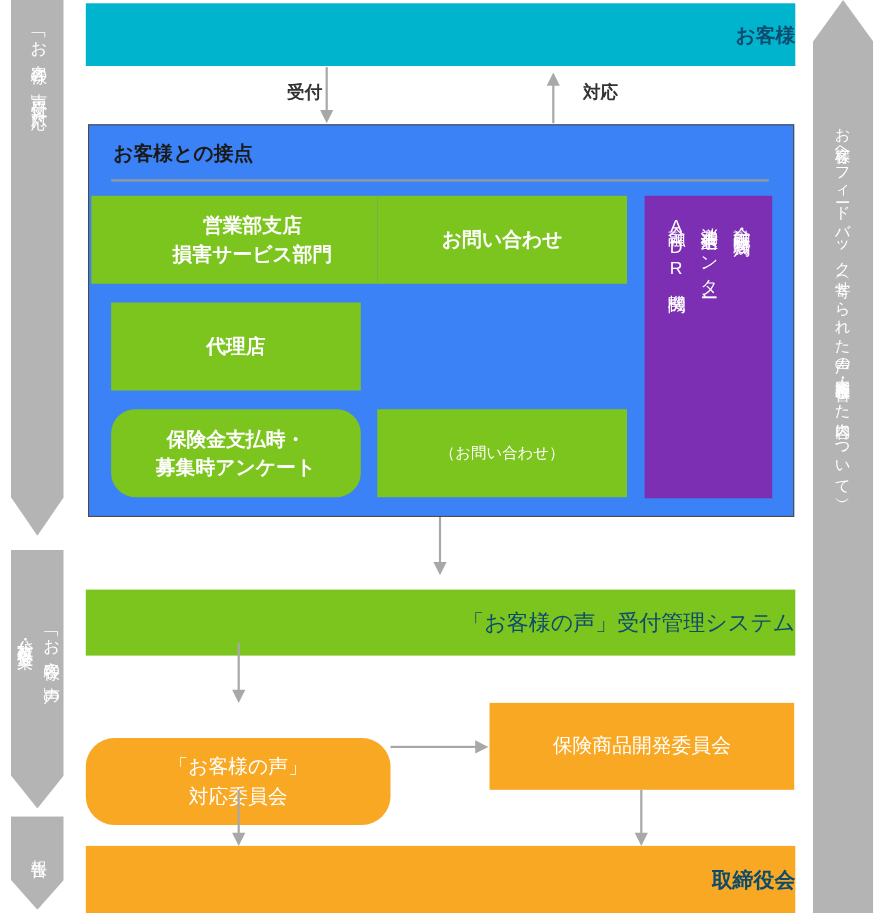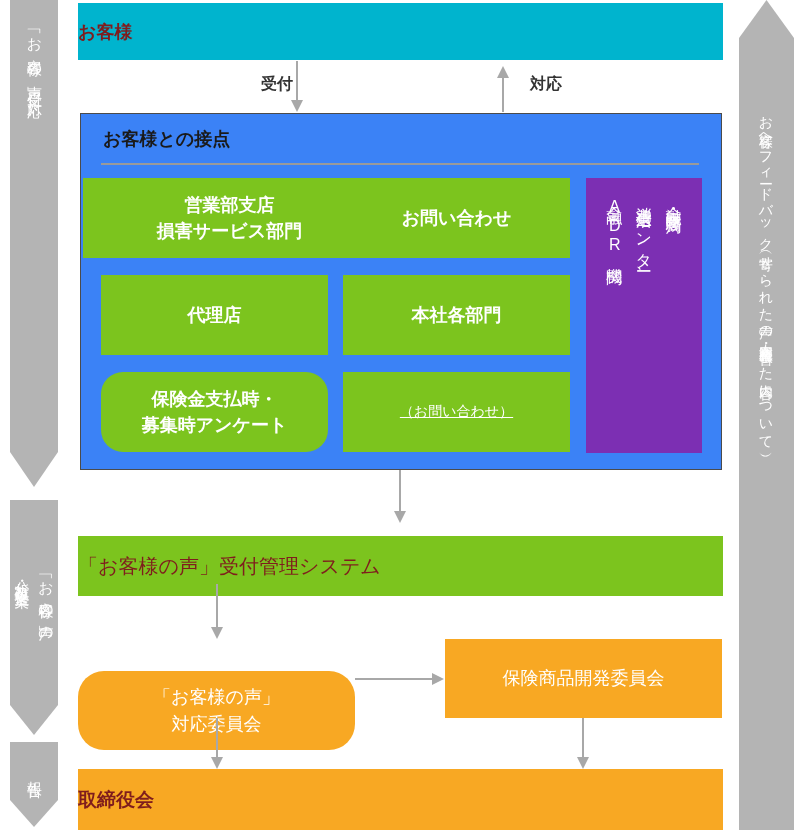--- a/index.html
+++ b/index.html
@@ -27,21 +27,21 @@
     clip-path:polygon(0 0,100% 0,100% calc(100% - 30px),50% 100%,0 calc(100% - 30px));}
   .band-a2 .band-vtext{padding-bottom:30px;font-size:15px;letter-spacing:2px;line-height:1.6;}
   .band-a3{left:10px;top:742px;width:48px;height:85px;align-items:center;
     clip-path:polygon(0 0,100% 0,100% calc(100% - 27px),50% 100%,0 calc(100% - 27px));}
   .band-a3 .band-vtext{padding-bottom:27px;font-size:15px;letter-spacing:2px;}
   .band-right{left:739px;top:0;width:55px;height:830px;
     clip-path:polygon(50% 0,100% 38px,100% 100%,0 100%,0 38px);}
   .band-right .band-vtext{padding-top:106px;font-size:14px;letter-spacing:1px;}
 
   
-  .bar{position:absolute;display:flex;align-items:center;justify-content:flex-start;color:#7f1d1d;}
+  .bar{position:absolute;display:flex;align-items:center;justify-content:flex-end;color:#0c4a6e;}
   .customer-bar{left:78px;top:3px;width:645px;height:57px;background:var(--cyan);
     font-size:18px;font-weight:bold;}
 
   
   .conn{position:absolute;}
   .conn-v{width:12px;}
   .conn-v::before{content:"";position:absolute;left:5.25px;width:1.5px;background:var(--conn);top:0;bottom:0;}
   .conn-down::before{bottom:11px;}
   .conn-down::after{content:"";position:absolute;left:0;bottom:0;width:0;height:0;
     border-left:6px solid transparent;border-right:6px solid transparent;border-top:12px solid var(--conn);}
@@ -58,21 +58,21 @@
   .label-respond{left:530px;top:74px;}
 
   
   .contact-box{position:absolute;left:80px;top:113px;width:642px;height:357px;
     border:1.5px solid var(--border);background:#3b82f6;box-sizing:border-box;}
   .contact-title{position:absolute;left:22px;top:13px;font-size:18px;font-weight:bold;color:#1a1a1a;}
   .contact-sep{position:absolute;left:20px;right:22px;top:49px;height:2px;background:var(--sep);}
   .gbox{position:absolute;width:227px;height:80px;background:var(--green);
     display:flex;flex-direction:column;align-items:center;justify-content:center;
     color:#fff;font-size:18px;font-weight:bold;text-align:center;line-height:1.45;white-space:pre-line;}
-  .gbox .sub{font-size:14px;font-weight:normal;line-height:1.4;text-decoration:underline;}
+  .gbox .sub{font-size:14px;font-weight:normal;line-height:1.4;}
   .pos-r1c1{left:2px;top:64px;padding-left:33px;}
   .pos-r1c2{left:262px;top:64px;}
   .pos-r2c1{left:20px;top:161px;}
   .pos-r2c2{left:262px;top:161px;}
   .pos-r3c1{left:20px;top:258px;border-radius:22px;}
   .pos-r3c2{left:262px;top:258px;}
   .authority-box{position:absolute;left:505px;top:64px;width:116px;height:275px;background:var(--purple);
     display:flex;justify-content:center;}
   .authority-box .band-vtext{color:#fff;font-size:16px;letter-spacing:2px;line-height:1.85;
     padding-top:16px;text-orientation:upright;}
@@ -117,21 +117,20 @@
   <div class="flow-label label-respond">対応</div>
 
   <div class="contact-box">
     <div class="contact-title">お客様との接点</div>
     <div class="contact-sep"></div>
 
     <div class="gbox pos-r1c1">営業部支店
 損害サービス部門</div>
     <div class="gbox pos-r1c2">お問い合わせ</div>
     <div class="gbox pos-r2c1">代理店</div>
-    <div class="gbox pos-r2c2">本社各部門</div>
     <div class="gbox pos-r3c1">保険金支払時・
 募集時アンケート</div>
     <div class="gbox pos-r3c2">
       <span class="sub">（お問い合わせ）</span>
     </div>
 
     <div class="authority-box">
       <div class="band-vtext">金融庁・財務局、
 消費生活センター、
 金融ADR機関</div>

